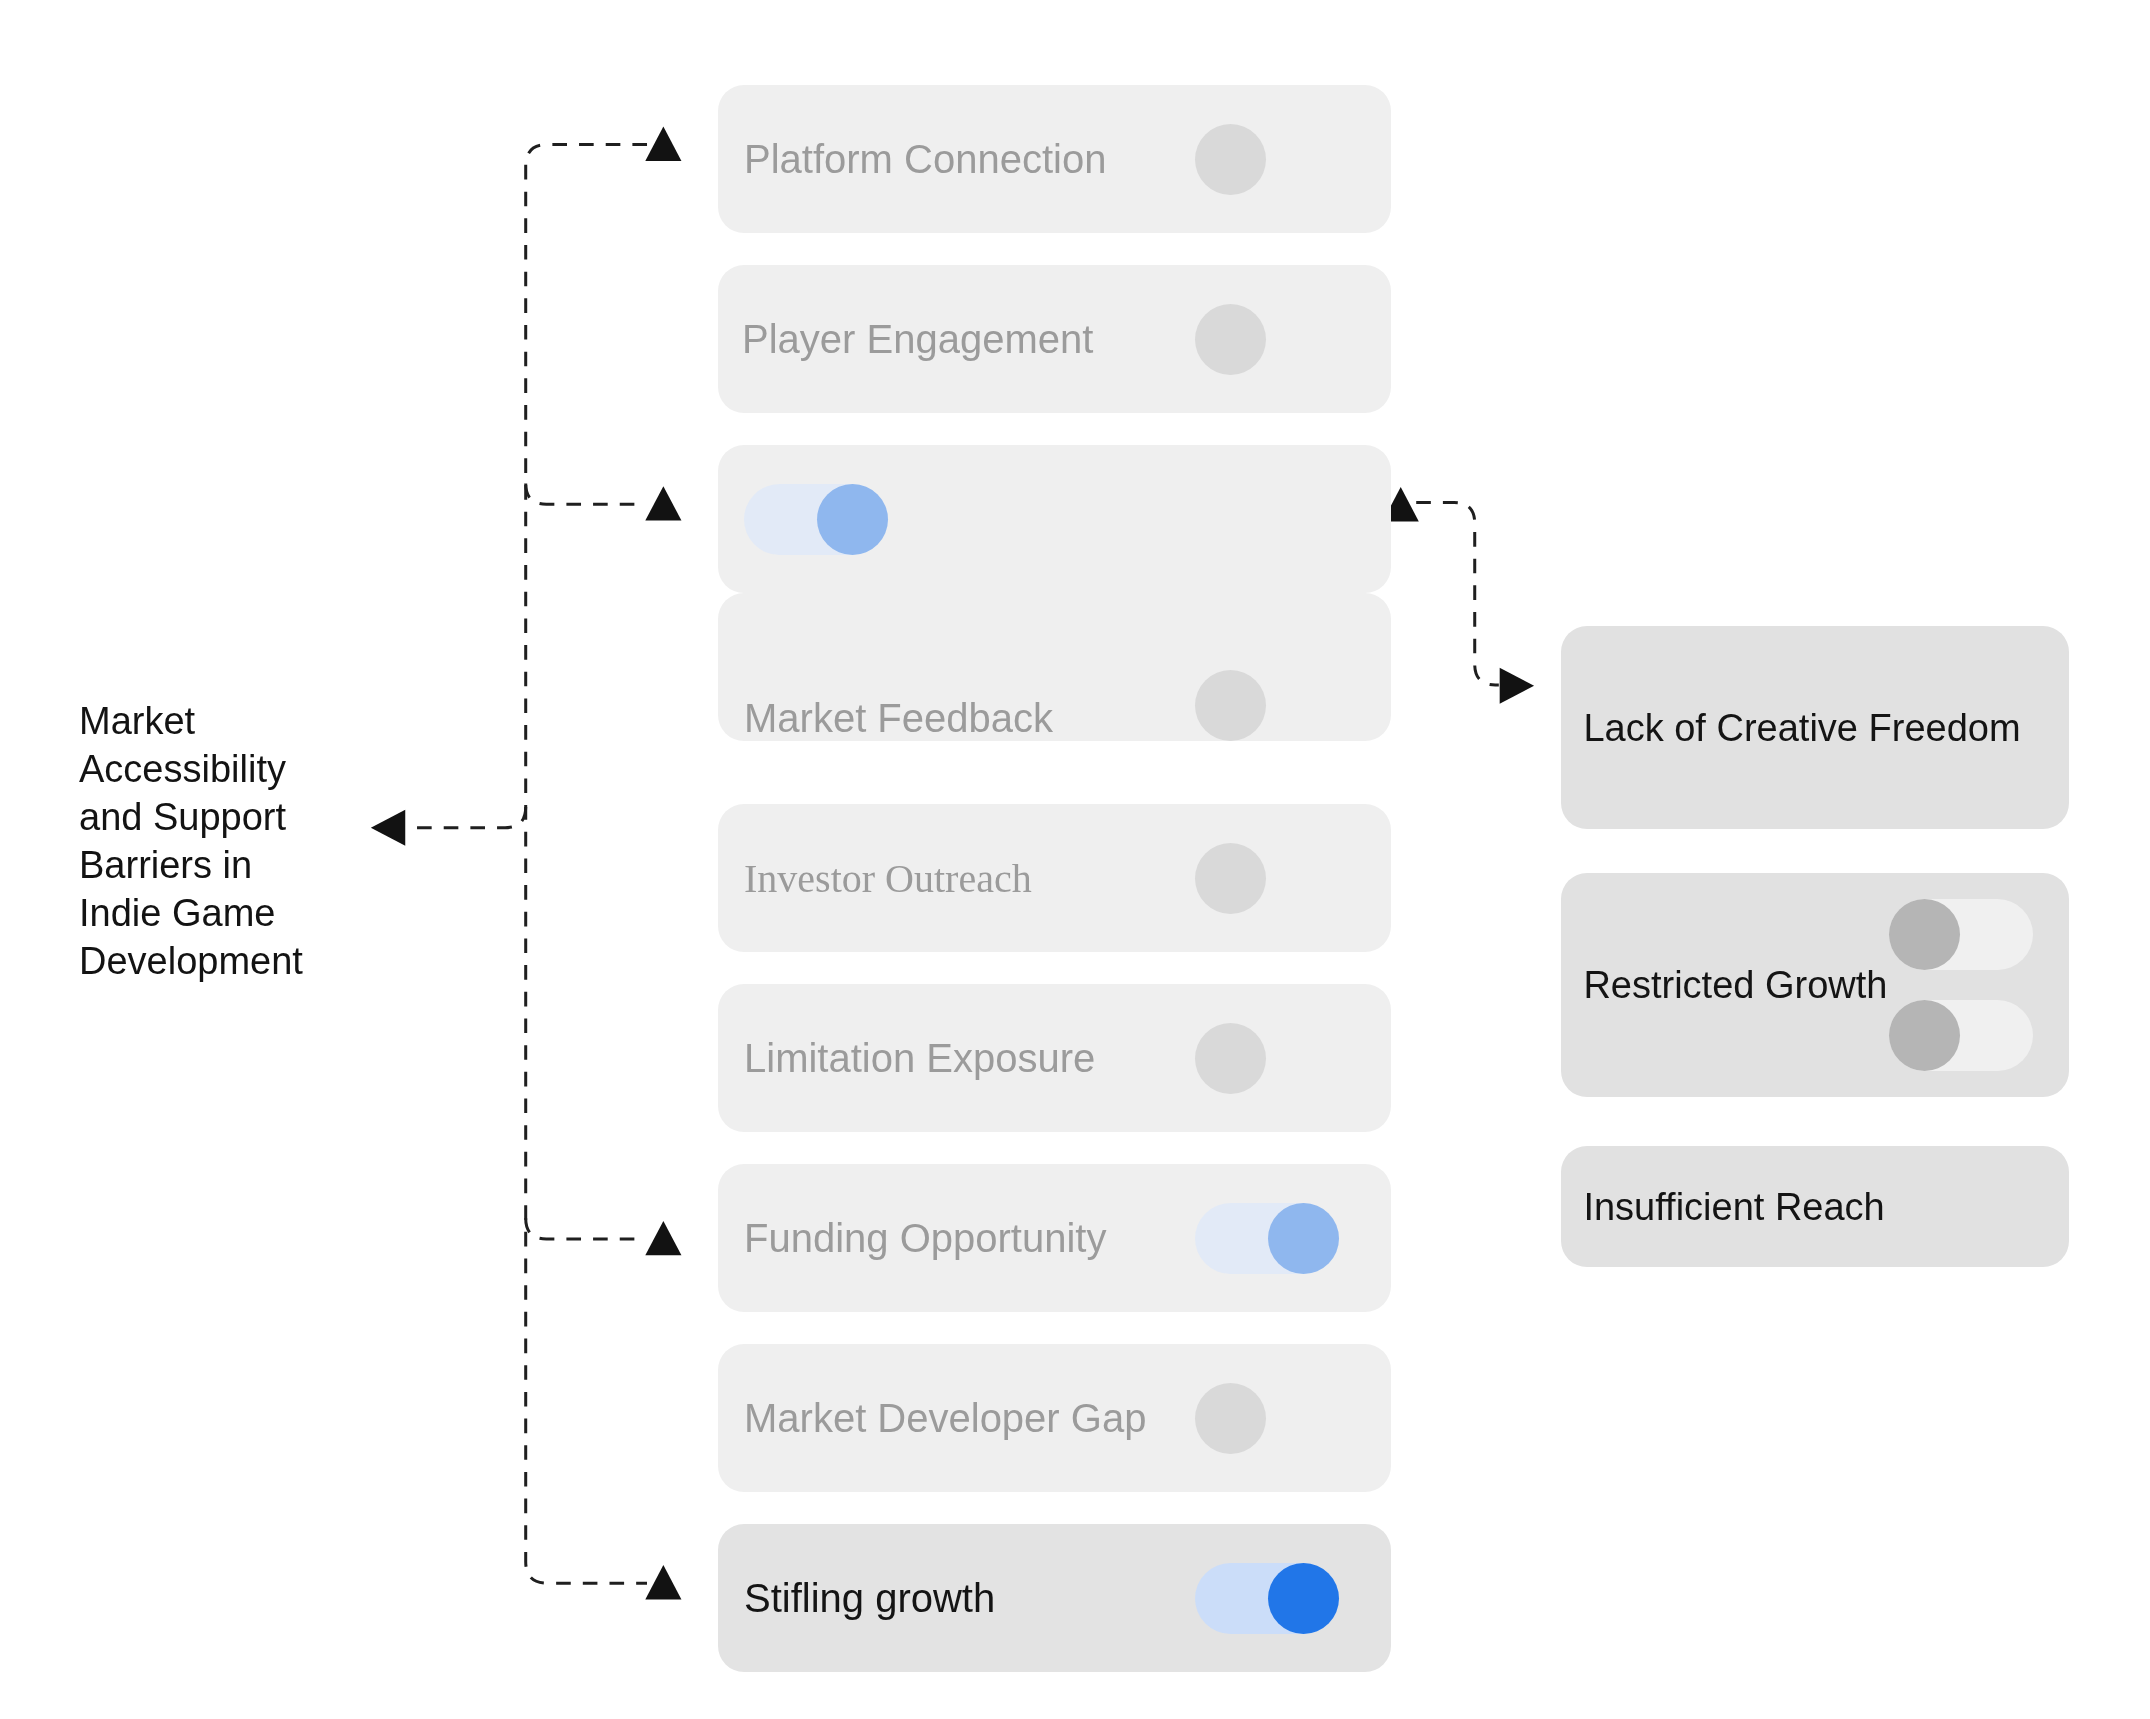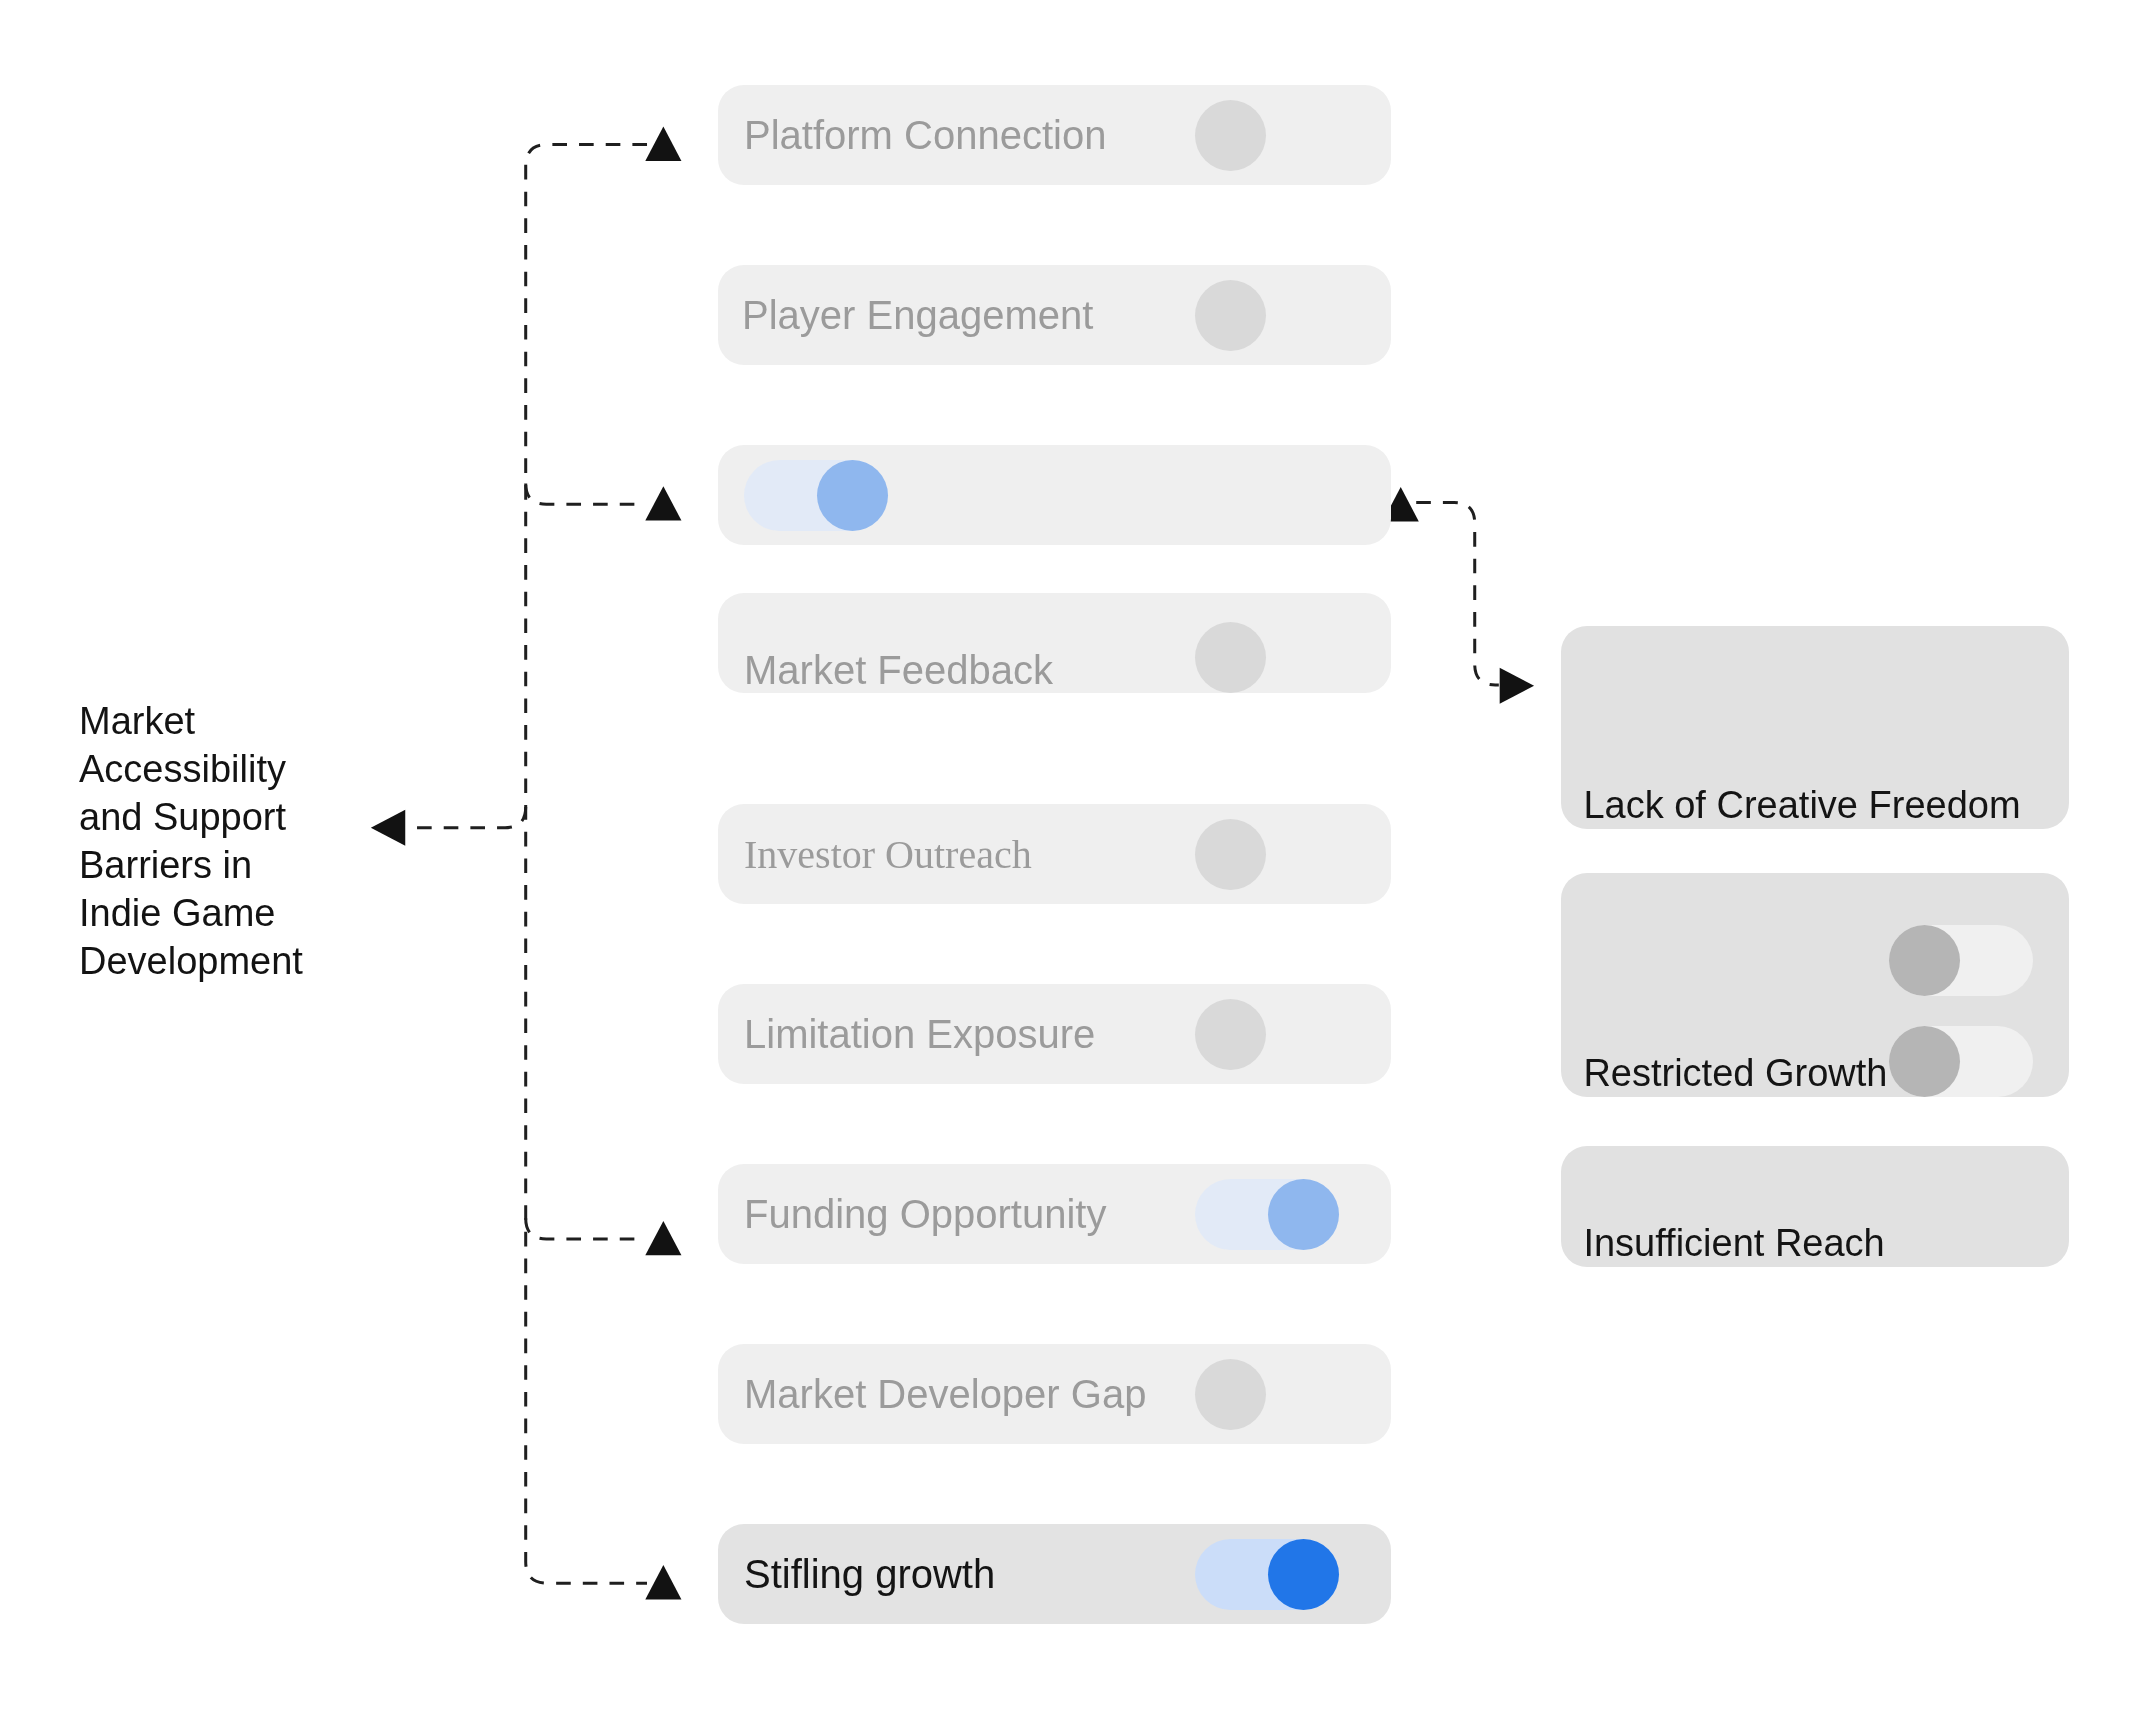--- a/index.html
+++ b/index.html
@@ -37,39 +37,38 @@
   .card {
     position: absolute;
     box-sizing: border-box;
     border-radius: 26px;
     display: flex;
     align-items: center;
   }
   .card.middle {
     left: 718px;
     width: 673px;
-    height: 100px;
+    height: 148px;
     background: #efefef;
     padding: 0 52px 0 26px;
   }
   .card.middle .card-label {
     flex: 1 1 auto;
     font-size: 40px;
     color: #9b9b9b;
     white-space: nowrap;
   }
   .card.middle.strong { background: #e3e3e3; }
   .card.middle.strong .card-label { color: #141414; }
 
   .card.right {
     left: 1561px;
     width: 508px;
     background: #e1e1e1;
     padding: 0 36px 0 22.4px;
-    align-items: flex-end;
   }
   .card.right .card-label {
     flex: 1 1 auto;
     font-size: 38px;
     line-height: 48px;
     color: #141414;
   }
 
   .toggle {
     position: relative;

